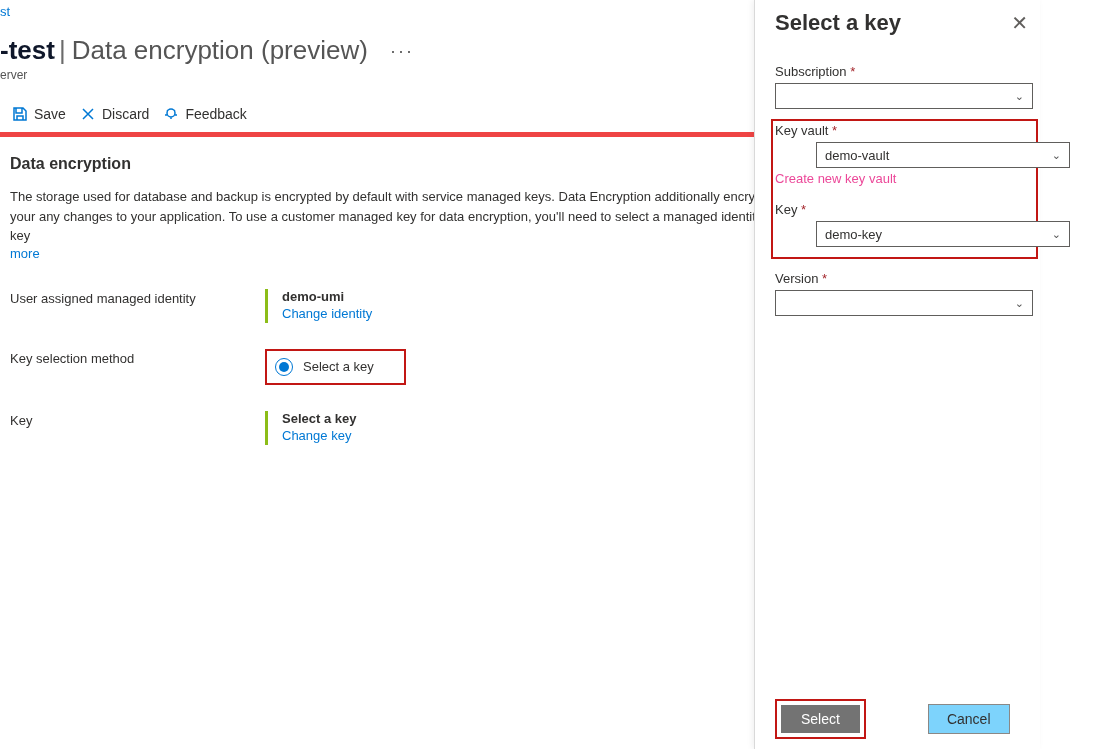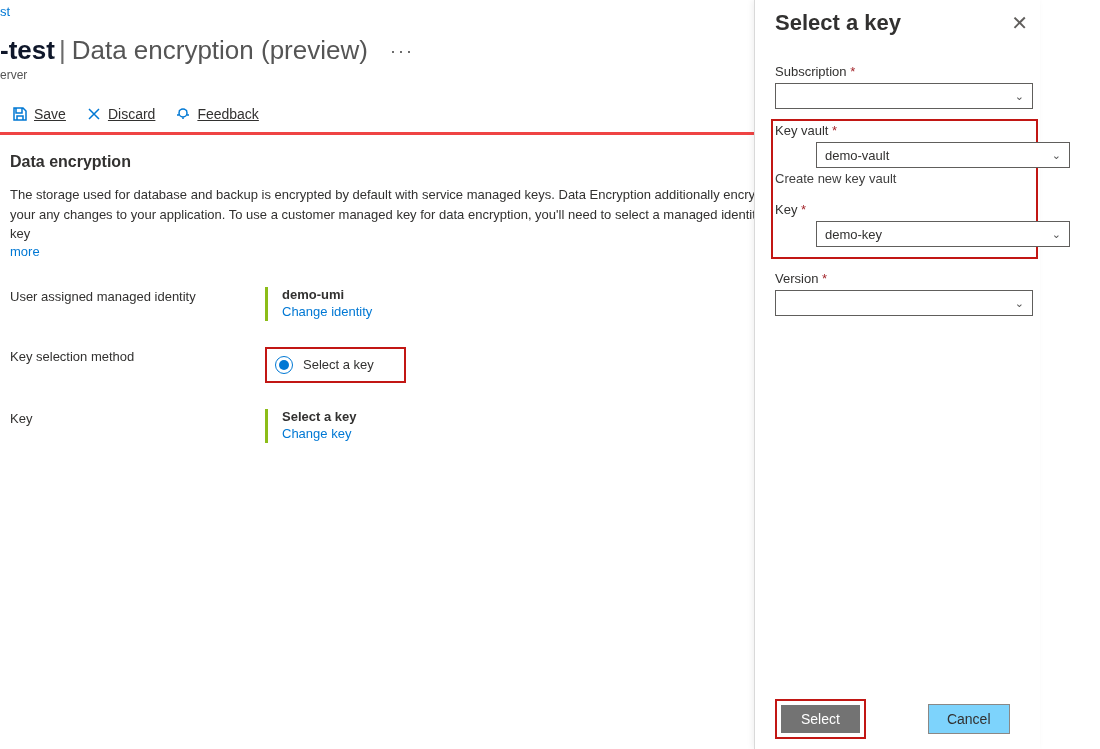--- a/index.html
+++ b/index.html
@@ -61,25 +61,24 @@
   }
   .subtitle {
     font-size: 12px;
     color: #555;
     margin-top: 2px;
   }
 
   .toolbar {
     display: flex;
     align-items: center;
-    gap: 20px;
+    gap: 14px;
     margin-top: 20px;
     padding: 4px 0 10px 12px;
-    border-bottom: 3px solid #ef4444;
-    text-decoration: underline;
+    border-bottom: 5px solid #ef4444;
   }
   .toolbar-btn {
     display: inline-flex;
     align-items: center;
     gap: 6px;
     font-size: 14px;
     color: #323130;
     cursor: pointer;
   }
   .toolbar-btn svg { width: 16px; height: 16px; stroke: #0078d4; fill: none; stroke-width: 1.5; }
@@ -205,21 +204,21 @@
   }
   .chev { font-size: 11px; color: #555; }
 
   .group-highlight {
     border: 2px solid #c21714;
     padding: 2px 2px 4px 2px;
     margin: 4px -4px 4px -4px;
   }
   .group-highlight .field-select { width: 254px; margin-left: 41px; }
   .create-link {
-    color: #404040;
+    color: #ec4899;
     font-size: 13px;
     cursor: pointer;
     margin: 3px 0 10px 0;
     display: inline-block;
   }
 
   .panel-spacer { flex: 1; }
 
   .panel-footer {
     display: flex;

